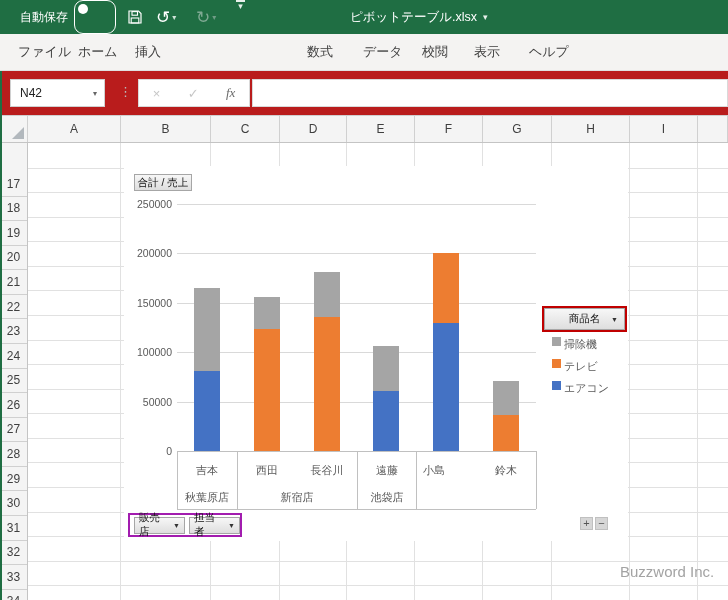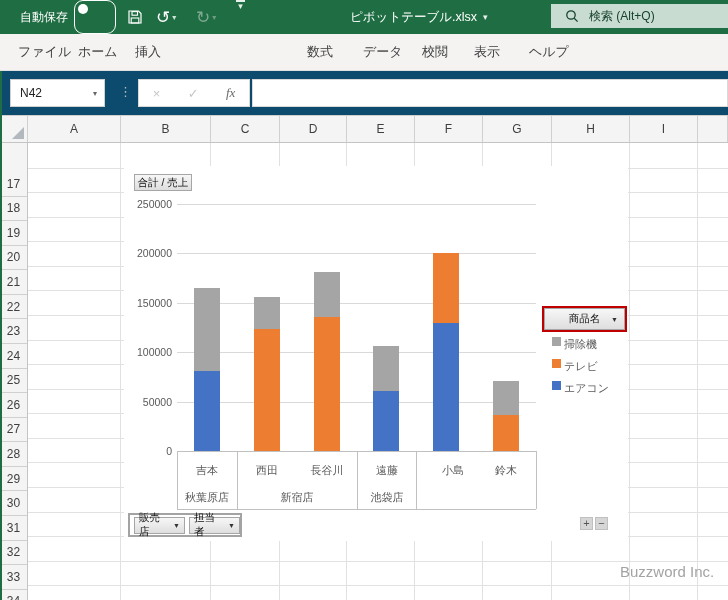--- a/index.html
+++ b/index.html
@@ -23,21 +23,21 @@
   #doc-title { left:350px; font-size:12.5px; }
   #doc-title .chev { font-size:9px; margin-left:6px; color:#e8f1ec; }
   #search-box { position:absolute; left:551px; top:4px; width:177px; height:24px; background:#c9dcd1; display:flex; align-items:center; font-size:12px; color:#16422e; }
   #search-icon { margin:0 10px 0 14px; }
 
   
   #tabs { position:absolute; left:0; top:34px; width:728px; height:37px; background:#f4f3f2; border-bottom:1px solid #e0e0e0; }
   .ribbon-tab { position:absolute; top:0; height:36px; display:flex; align-items:center; font-size:13px; color:#404040; }
 
   
-  #formula-row { position:absolute; left:0; top:71px; width:728px; height:45px; background:#0c4a6e; border-bottom:1px solid #cfcfcf; }
+  #formula-row { position:absolute; left:0; top:71px; width:728px; height:45px; background:#b91c1c; border-bottom:1px solid #cfcfcf; }
   #name-box { position:absolute; left:10px; top:8px; width:95px; height:28px; background:#fff; border:1px solid #d0d0d0; font-size:12px; color:#222; display:flex; align-items:center; padding-left:9px; }
   #name-box .chev { position:absolute; right:7px; font-size:8px; color:#666; }
   #fx-dots { position:absolute; left:119px; top:13px; color:#b9b9b9; font-size:13px; letter-spacing:0; }
   #fx-box { position:absolute; left:138px; top:8px; width:112px; height:28px; background:#fff; border:1px solid #d9d9d9; display:flex; align-items:center; justify-content:space-around; }
   #cancel-btn { color:#c6c6c6; font-size:13px; }
   #enter-btn { color:#c6c6c6; font-size:13px; }
   #fx-btn { color:#6b6b6b; font-size:13px; font-style:italic; font-family:"Liberation Serif","DejaVu Serif",serif; }
   #formula-input { position:absolute; left:252px; top:8px; width:476px; height:28px; background:#fff; border:1px solid #d9d9d9; font-size:12px; padding-left:6px; display:flex; align-items:center; }
 
   
@@ -62,21 +62,21 @@
   .ytick { position:absolute; width:44px; text-align:right; font-size:10.5px; color:#595959; }
   .bar-seg { position:absolute; }
   .cat-line-v { position:absolute; width:1px; background:#c0c0c0; }
   .cat-line-h { position:absolute; height:1px; background:#c0c0c0; }
   .cat-name, .cat-store { position:absolute; text-align:center; font-size:11px; color:#595959; }
   #legend-field-box { position:absolute; left:418px; top:140px; width:85px; height:26px; border:2px solid #c00000; }
   #legend-field-btn { width:100%; height:100%; position:relative; }
   #legend-field-btn .chev { position:absolute; right:6px; font-size:7px; color:#333; }
   .legend-item { position:absolute; left:428px; height:16px; display:flex; font-size:11px; color:#595959; }
   .legend-swatch { width:9px; height:9px; margin-right:3px; }
-  #axis-fields-box { position:absolute; left:4px; top:347px; width:114px; height:24px; border:2px solid #a3a3a3; display:flex; align-items:center; }
+  #axis-fields-box { position:absolute; left:4px; top:347px; width:114px; height:24px; border:2px solid #a21caf; display:flex; align-items:center; }
   .axis-field-btn { height:17px; margin-left:4px; padding:0 4px; position:relative; }
   .axis-field-btn .chev { font-size:7px; color:#333; margin-left:4px; }
   .zoom-btn { position:absolute; top:351px; width:13px; height:13px; background:#d6d6d6; border:1px solid #c0c0c0; color:#555; font-size:11px; line-height:11px; text-align:center; }
 </style>
 </head>
 <body>
 
 <div id="app">
 
   <div id="titlebar">
@@ -100,27 +100,20 @@
       <span>↻</span>
         <span class="mini-chev" style="color:#6f9c85">▾</span>
     </div>
     <div id="qat-chev" class="tb">
       <span class="bar"></span>
       <span>▾</span>
     </div>
     <div id="doc-title" class="tb">
       <span>ピボットテーブル.xlsx</span>
       <span class="chev">▾</span>
-    </div>
-    <div id="search-box">
-      <svg id="search-icon" width="14" height="14" viewBox="0 0 14 14">
-        <circle cx="6" cy="6" r="4.2" fill="none" stroke="#16422e" stroke-width="1.3"></circle>
-        <line x1="9.2" y1="9.2" x2="12.6" y2="12.6" stroke="#16422e" stroke-width="1.3"></line>
-      </svg>
-      <span>検索 (Alt+Q)</span>
     </div>
   </div>
 
   <div id="tabs">
       <div class="ribbon-tab" style="left: 18px;">ファイル</div>
       <div class="ribbon-tab" style="left: 78px;">ホーム</div>
       <div class="ribbon-tab" style="left: 135px;">挿入</div>
       <div class="ribbon-tab" style="left: 307px;">数式</div>
       <div class="ribbon-tab" style="left: 363px;">データ</div>
       <div class="ribbon-tab" style="left: 422px;">校閲</div>
@@ -271,21 +264,21 @@
           <div class="cat-line-h" style="left: 53px; width: 359px; top: 343px;"></div>
           <div class="cat-line-v" style="left: 53px; top: 285px; height: 58px;"></div>
           <div class="cat-line-v" style="left: 113px; top: 285px; height: 58px;"></div>
           <div class="cat-line-v" style="left: 233px; top: 285px; height: 58px;"></div>
           <div class="cat-line-v" style="left: 292px; top: 285px; height: 58px;"></div>
           <div class="cat-line-v" style="left: 412px; top: 285px; height: 58px;"></div>
           <div class="cat-name" style="left: 53px; width: 60px; top: 297px;">吉本</div>
           <div class="cat-name" style="left: 113px; width: 60px; top: 297px;">西田</div>
           <div class="cat-name" style="left: 173px; width: 60px; top: 297px;">長谷川</div>
           <div class="cat-name" style="left: 233px; width: 60px; top: 297px;">遠藤</div>
-          <div class="cat-name" style="left: 299px; width: 60px; top: 297px; text-align: center;">小島</div>
+          <div class="cat-name" style="left: 280px; width: 60px; top: 297px; text-align: center;">小島</div>
           <div class="cat-name" style="left: 352px; width: 60px; top: 297px;">鈴木</div>
           <div class="cat-store" style="left: 53px; width: 60px; top: 324px;">秋葉原店</div>
           <div class="cat-store" style="left: 113px; width: 120px; top: 324px;">新宿店</div>
           <div class="cat-store" style="left: 233px; width: 60px; top: 324px;">池袋店</div>
         </div>
       </div>
   </div>
 
   <div id="left-strip"></div>
 </div>

